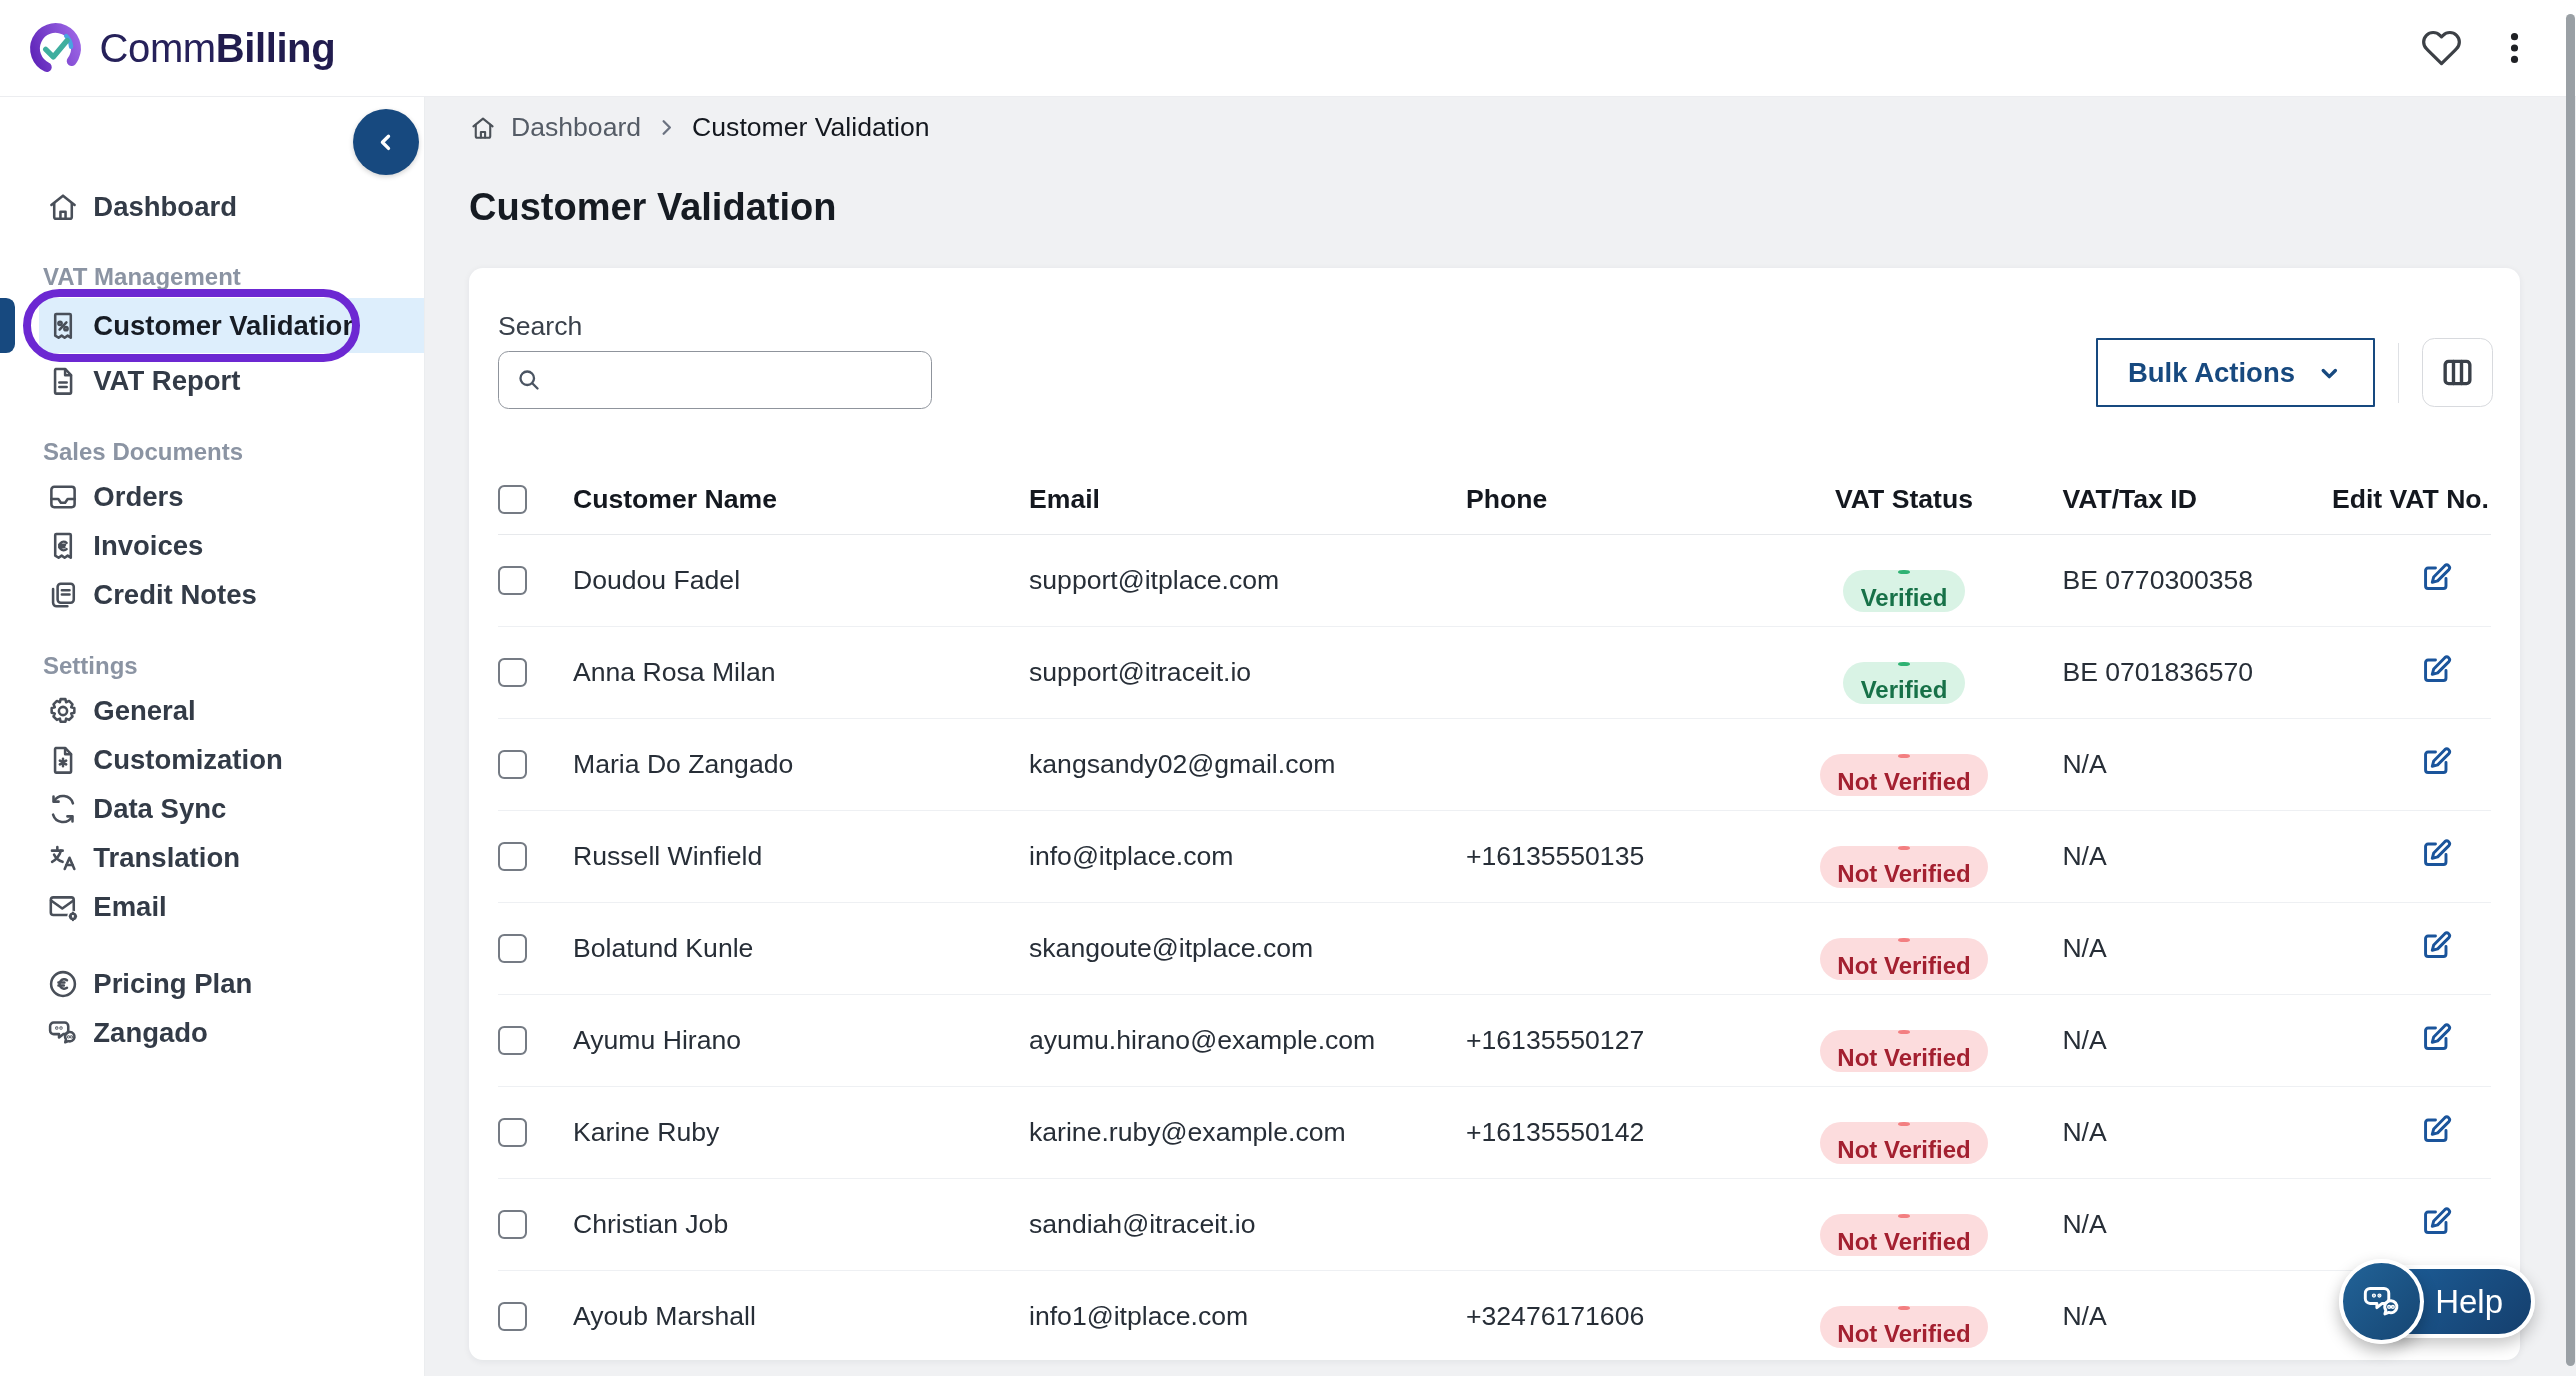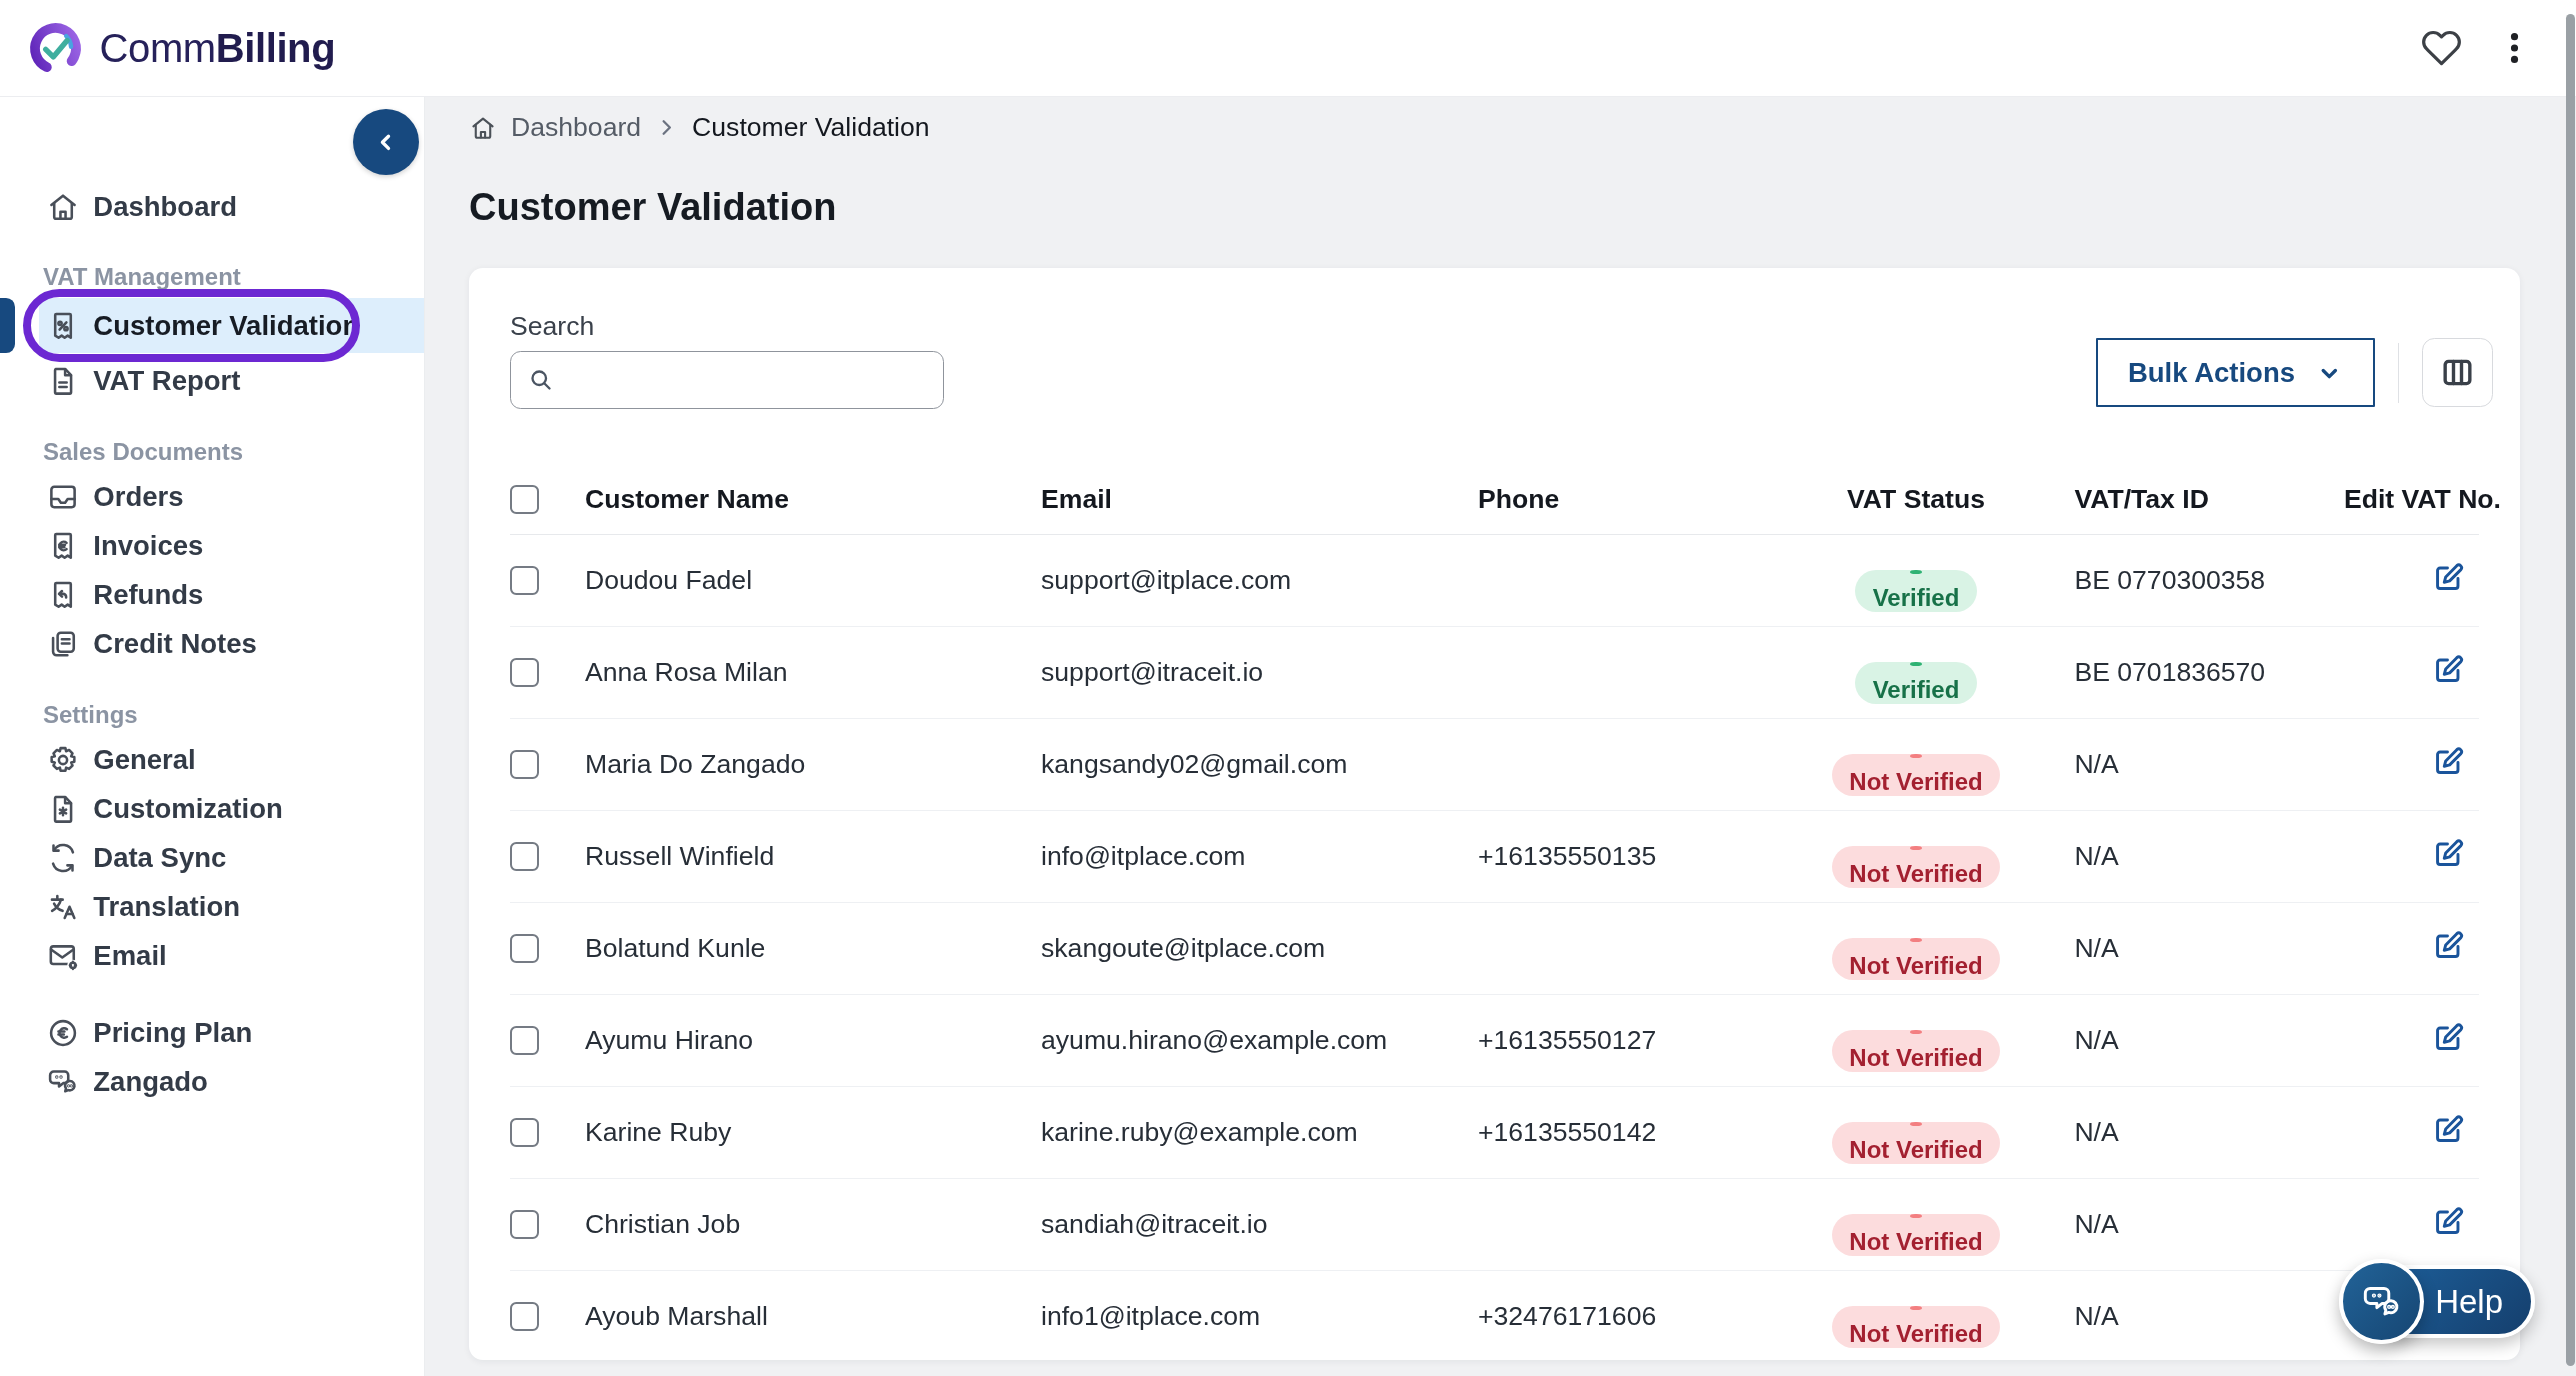--- a/index.html
+++ b/index.html
@@ -41,21 +41,21 @@
   
   .main { position:absolute; left:425px; top:97px; width:2151px; height:1279px; background:#f0f1f3; }
   .breadcrumb { margin:13.3px 0 0 44px; height:35px; display:flex; align-items:center;
     gap:14px; font-size:26.6px; color:#555c66; }
   .breadcrumb .crumb-current { color:#14181f; font-weight:500; }
   .breadcrumb .home { color:#4b5158; }
   .page-title { margin:41px 0 0 44px; font-size:38px; font-weight:700; color:#161b22; }
 
   .card { position:relative; margin:39px 0 0 44px; width:2051px; height:1092px;
     background:#fff; border-radius:14px; box-shadow:0 1.8px 7px rgba(25,35,55,.06); overflow:hidden; }
-  .card-pad { padding:0 41px; }
+  .card-pad { padding:0 29px; }
   .search-label { padding-top:43px; font-size:26.6px; color:#3a414b; }
   .search-box { margin-top:8.9px; width:434px; height:58px; border:1.8px solid #8f949c;
     border-radius:10.6px; display:flex; align-items:center; padding:0 16px; gap:10.6px; background:#fff; }
   .search-box input { border:none; outline:none; font-size:26.6px; flex:1; min-width:0;
     font-family:"Liberation Sans", sans-serif; color:#222; background:transparent; }
   .controls { position:absolute; top:70px; right:26.6px; display:flex; align-items:center; gap:23px; }
   .bulk-btn { height:69px; padding:0 30px; border:2.7px solid #17497f; border-radius:1px;
     background:#fff; color:#17497f; font-size:27.5px; font-weight:700;
     display:flex; align-items:center; gap:21px; cursor:pointer; font-family:inherit; }
   .vdiv { width:1.8px; height:60px; background:#dfe1e5; }
@@ -182,28 +182,20 @@
 
     <div class="nav-item">
       <svg class="ic" viewBox="0 0 24 24" fill="none" stroke="currentColor" stroke-width="1.8" stroke-linecap="round" stroke-linejoin="round">
         <path d="M6.5 4.3c0-.5.4-.8.8-.8h9.4c.4 0 .8.3.8.8v16l-2.2-1.5-2.15 1.5-2.1-1.5-2.15 1.5-2.4-1.5z"></path>
         <path d="M14.5 9.8a3 3 0 1 0 0 4.4"></path>
           <path d="M9.4 11.2h4M9.4 12.8h3.6"></path>
       </svg>
       <span>Invoices</span>
     </div>
 
-    <div class="nav-item">
-      <svg class="ic" viewBox="0 0 24 24" fill="none" stroke="currentColor" stroke-width="1.8" stroke-linecap="round" stroke-linejoin="round">
-        <path d="M6.5 4.3c0-.5.4-.8.8-.8h9.4c.4 0 .8.3.8.8v16l-2.2-1.5-2.15 1.5-2.1-1.5-2.15 1.5-2.4-1.5z"></path>
-        <path d="M14.2 13.8v-.5a2.1 2.1 0 0 0-2.1-2.1H9.6"></path>
-          <path d="M11.3 9.2 9.2 11.2l2.1 2"></path>
-      </svg>
-      <span>Refunds</span>
-    </div>
 
     <div class="nav-item">
       <svg class="ic" viewBox="0 0 24 24" fill="none" stroke="currentColor" stroke-width="1.8" stroke-linecap="round" stroke-linejoin="round">
         <rect x="8.2" y="4" width="11.4" height="13.4" rx="2.2"></rect>
           <path d="M11.2 8.6h5.4M11.2 11.6h5.4"></path>
           <path d="M5 7.8v9.7A2.5 2.5 0 0 0 7.5 20h7.6"></path>
       </svg>
       <span>Credit Notes</span>
     </div>
 

